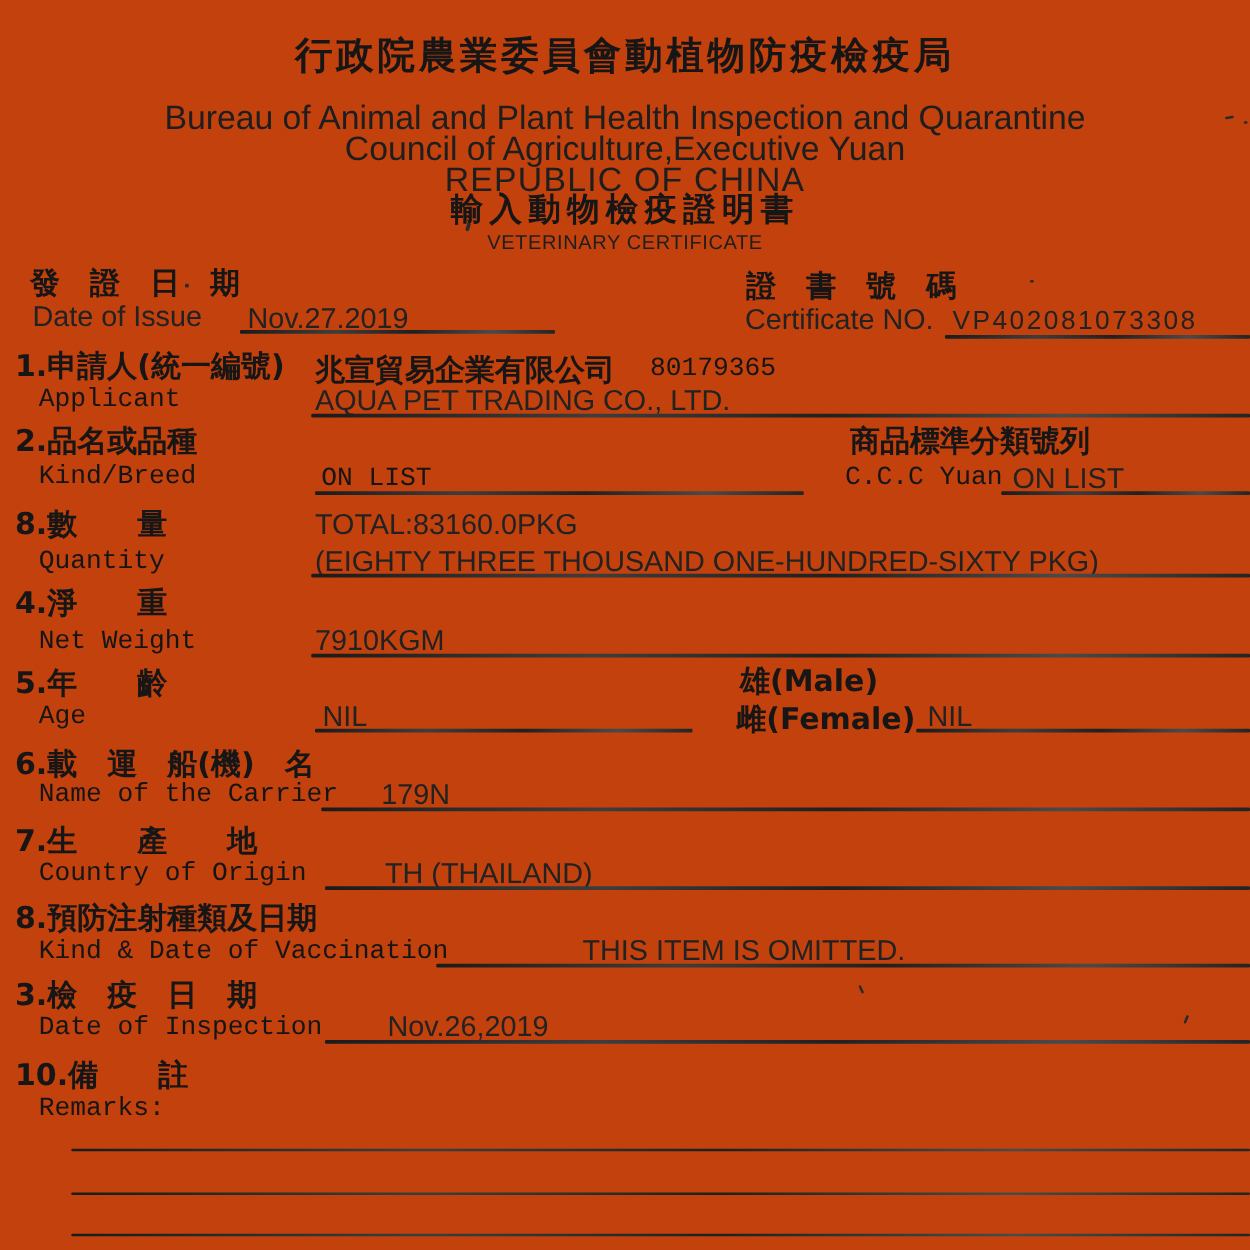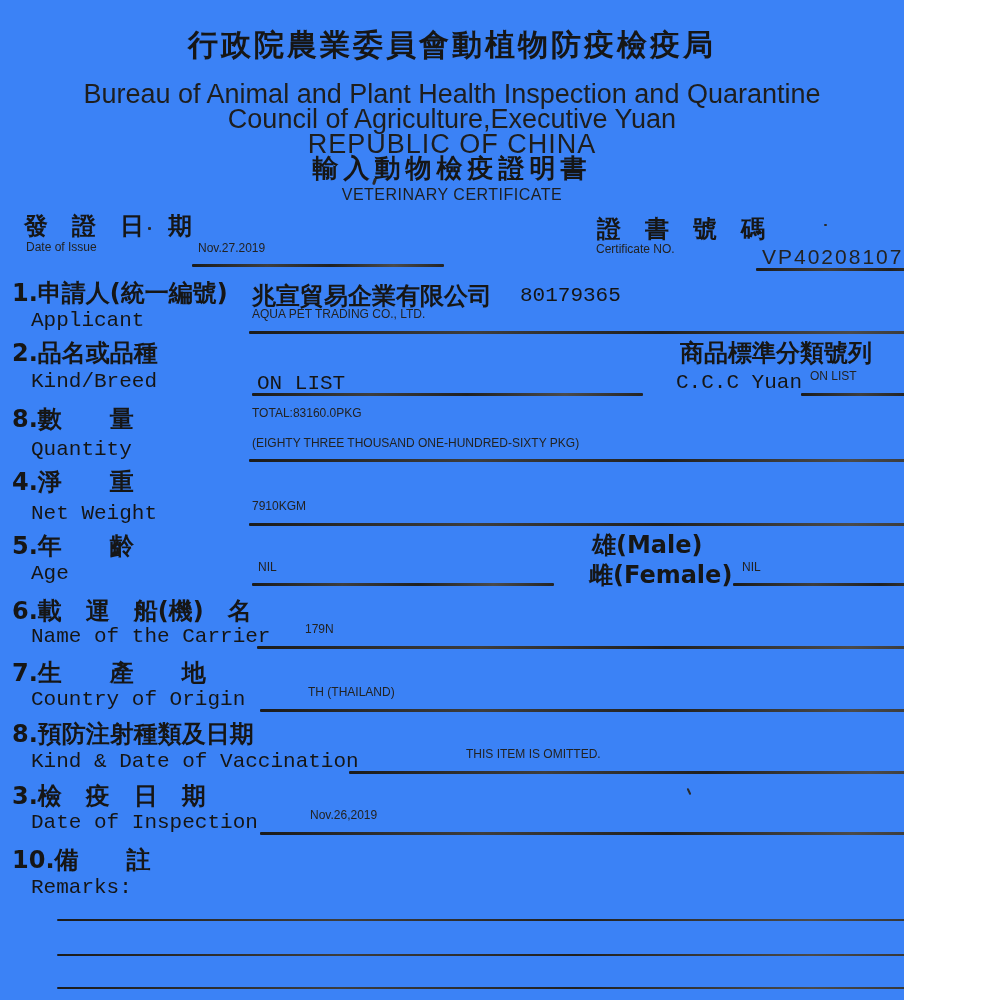--- a/index.html
+++ b/index.html
@@ -1,29 +1,29 @@
 <!DOCTYPE html>
 <html><head>
 <meta charset="utf-8">
 <style>
   html,body { margin:0; padding:0; }
   body { background:#ffffff; }
   #doc {
-    position:relative; width:904px; height:1000px;
-    background:#3b82f6; overflow:hidden;
+    position:relative; width:1000px; height:1000px;
+    background:#c2410c; overflow:hidden;
     font-family:"Liberation Sans","DejaVu Sans",sans-serif;
     color:#1c1c1c;
   }
   .t { position:absolute; white-space:nowrap; line-height:1.1; }
   
   .zh { font-family:"DejaVu Sans","DejaVu Serif",sans-serif; font-weight:600; font-size:24px; color:#161616; }
   .zh-title { font-size:30px; letter-spacing:3px; font-weight:600; }
   .zh-doc-title { font-size:26px; letter-spacing:5px; font-weight:600; }
   
-  .sans { font-family:"Liberation Sans","DejaVu Sans",sans-serif; font-size:12px; color:#222; }
+  .sans { font-family:"Liberation Sans","DejaVu Sans",sans-serif; font-size:23px; color:#222; }
   .hdr { font-size:27px; color:#1e1e1e; }
   .certnum { font-size:21px; letter-spacing:2px; }
   .vetcert { font-size:16px; letter-spacing:0.5px; color:#1e1e1e; }
   
   .mono { font-family:"Liberation Mono","DejaVu Sans Mono",monospace; font-size:21px; color:#151515; }
   .center { left:0; right:0; text-align:center; }
   
   .line { position:absolute; height:2px; border-radius:1px;
           background:linear-gradient(90deg,#1b1b1b 0%,#3d3d3d 30%,#202020 55%,#4a4a4a 80%,#242424 100%); }
   .line.thick { height:3px; }

